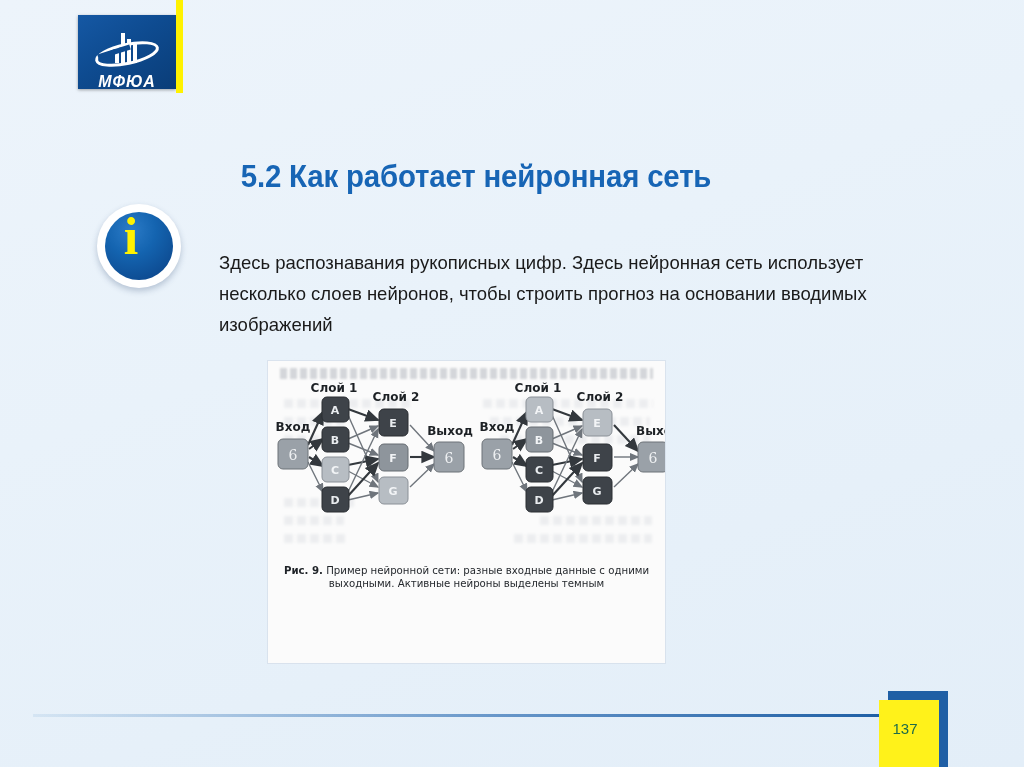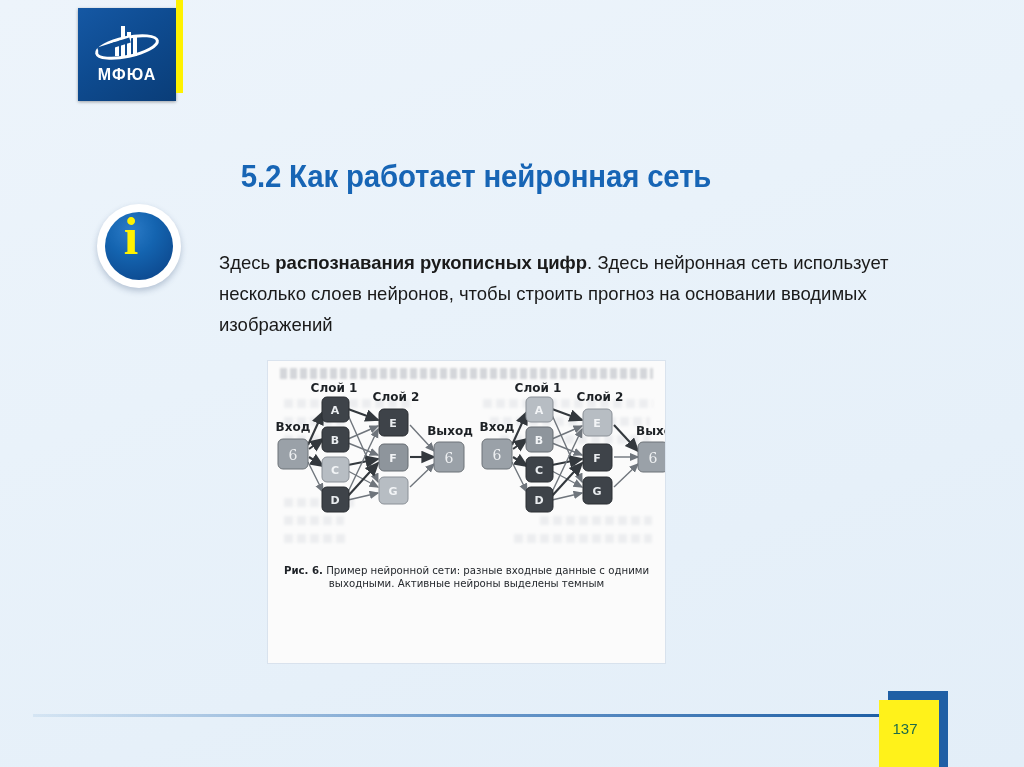--- a/index.html
+++ b/index.html
@@ -66,26 +66,27 @@
     white-space: nowrap;
     font-stretch: condensed;
     transform: scaleX(0.96);
     transform-origin: left center;
     text-shadow: 0 1px 2px rgba(0,0,0,.35);
   }
 
   
   .logo-block {
     position: absolute;
-    left: 78px; top: 8px;
+    left: 78px; top: 15px;
     width: 98px;
-    height: 93px;
+    height: 74px;
     background: linear-gradient(145deg, #1558a4 0%, #0e4b90 45%, #0a3d78 100%);
     box-shadow: 0 1px 3px rgba(0,0,0,.35);
     z-index: 4;
+    font-style: italic;
   }
   .logo-yellow-bar {
     position: absolute;
     left: 176px; top: 0;
     width: 7px;
     height: 93px;
     background: #fff200;
     z-index: 5;
   }
   .logo-emblem {
@@ -153,21 +154,21 @@
   
   .body-text {
     position: absolute;
     left: 219px; top: 247px;
     width: 700px;
     color: #1a1a1a;
     font-size: 18.5px;
     line-height: 31px;
     font-weight: 500;
   }
-  .body-text b { font-weight: bold; }
+  .body-text b { font-weight: normal; }
 
   
   .scan {
     position: absolute;
     left: 268px; top: 361px;
     width: 397px;
     height: 302px;
     background: #fbfbfb;
     box-shadow: 0 0 0 1px rgba(205,215,228,.55);
     overflow: hidden;
@@ -406,21 +407,21 @@
         <rect class="nd-dark" x="111" y="98" width="29" height="27" rx="5"></rect>
         <text class="lbl-on-dark" x="125" y="116">G</text>
 
         <text class="lbl-txt" x="182" y="56">Выхо</text>
         <rect class="nd-in" x="166" y="63" width="30" height="30" rx="5"></rect>
         <text class="digit" x="181" y="84">6</text>
       </g>
     </svg>
 
     <div class="scan-caption">
-      <b>Рис. 6.</b><span> Пример нейронной сети: разные входные данные с одними выходными. Активные нейроны выделены темным</span>
+      <b>Рис. 9.</b><span> Пример нейронной сети: разные входные данные с одними выходными. Активные нейроны выделены темным</span>
     </div>
   </div>
 
   <div class="footer-rule"></div>
   <div class="footer-url">www.mfua.ru</div>
   <div class="page-shadow"></div>
   <div class="page-box"></div>
   <div class="page-num">137</div>
 
 </div>

